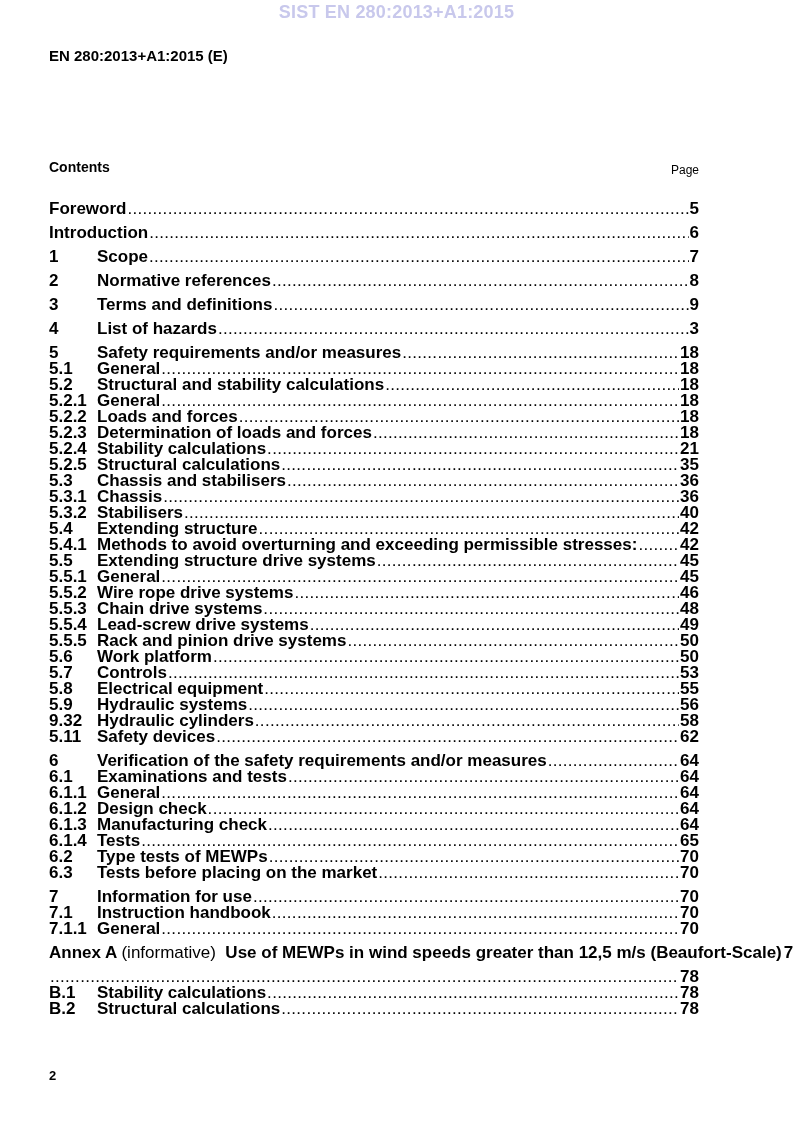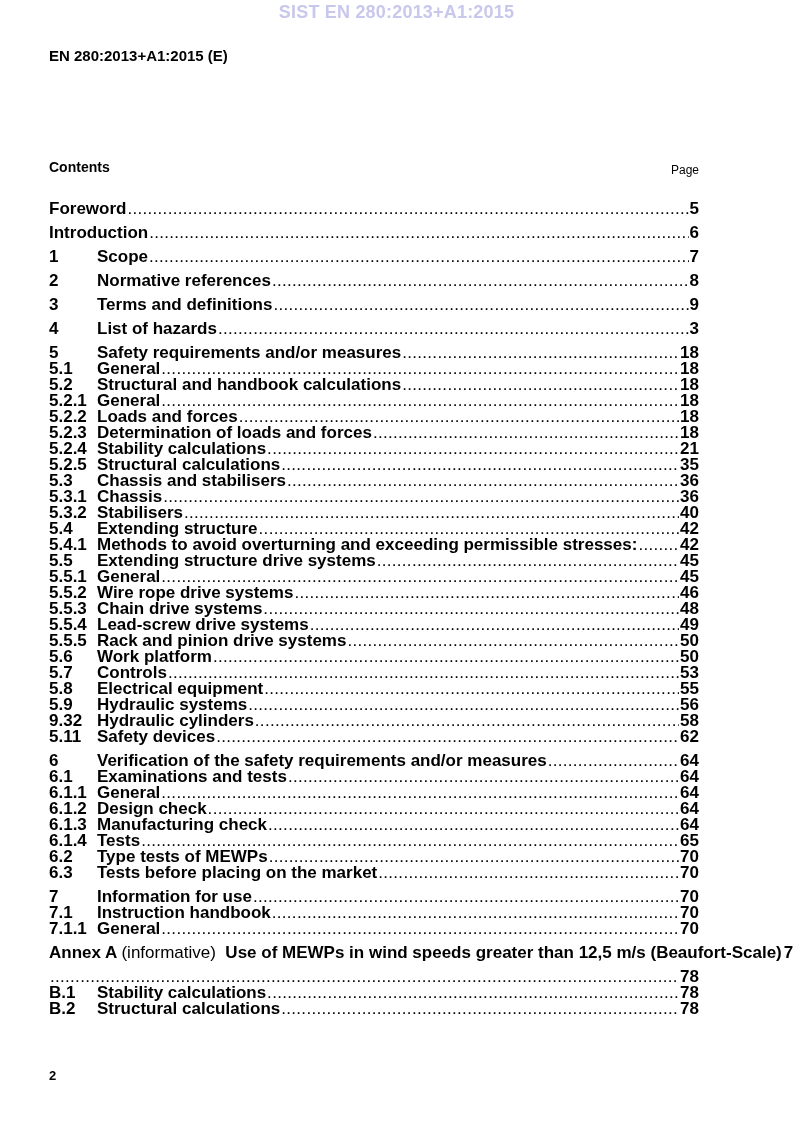--- a/index.html
+++ b/index.html
@@ -76,21 +76,21 @@
       <span class="pg">18</span>
     </div>
     <div class="row">
       <span class="num">5.1</span>
       <span class="title">General</span>
       <span class="leader"></span>
       <span class="pg">18</span>
     </div>
     <div class="row">
       <span class="num">5.2</span>
-      <span class="title">Structural and handbook calculations</span>
+      <span class="title">Structural and stability calculations</span>
       <span class="leader"></span>
       <span class="pg">18</span>
     </div>
     <div class="row">
       <span class="num">5.2.1</span>
       <span class="title">General</span>
       <span class="leader"></span>
       <span class="pg">18</span>
     </div>
     <div class="row">

